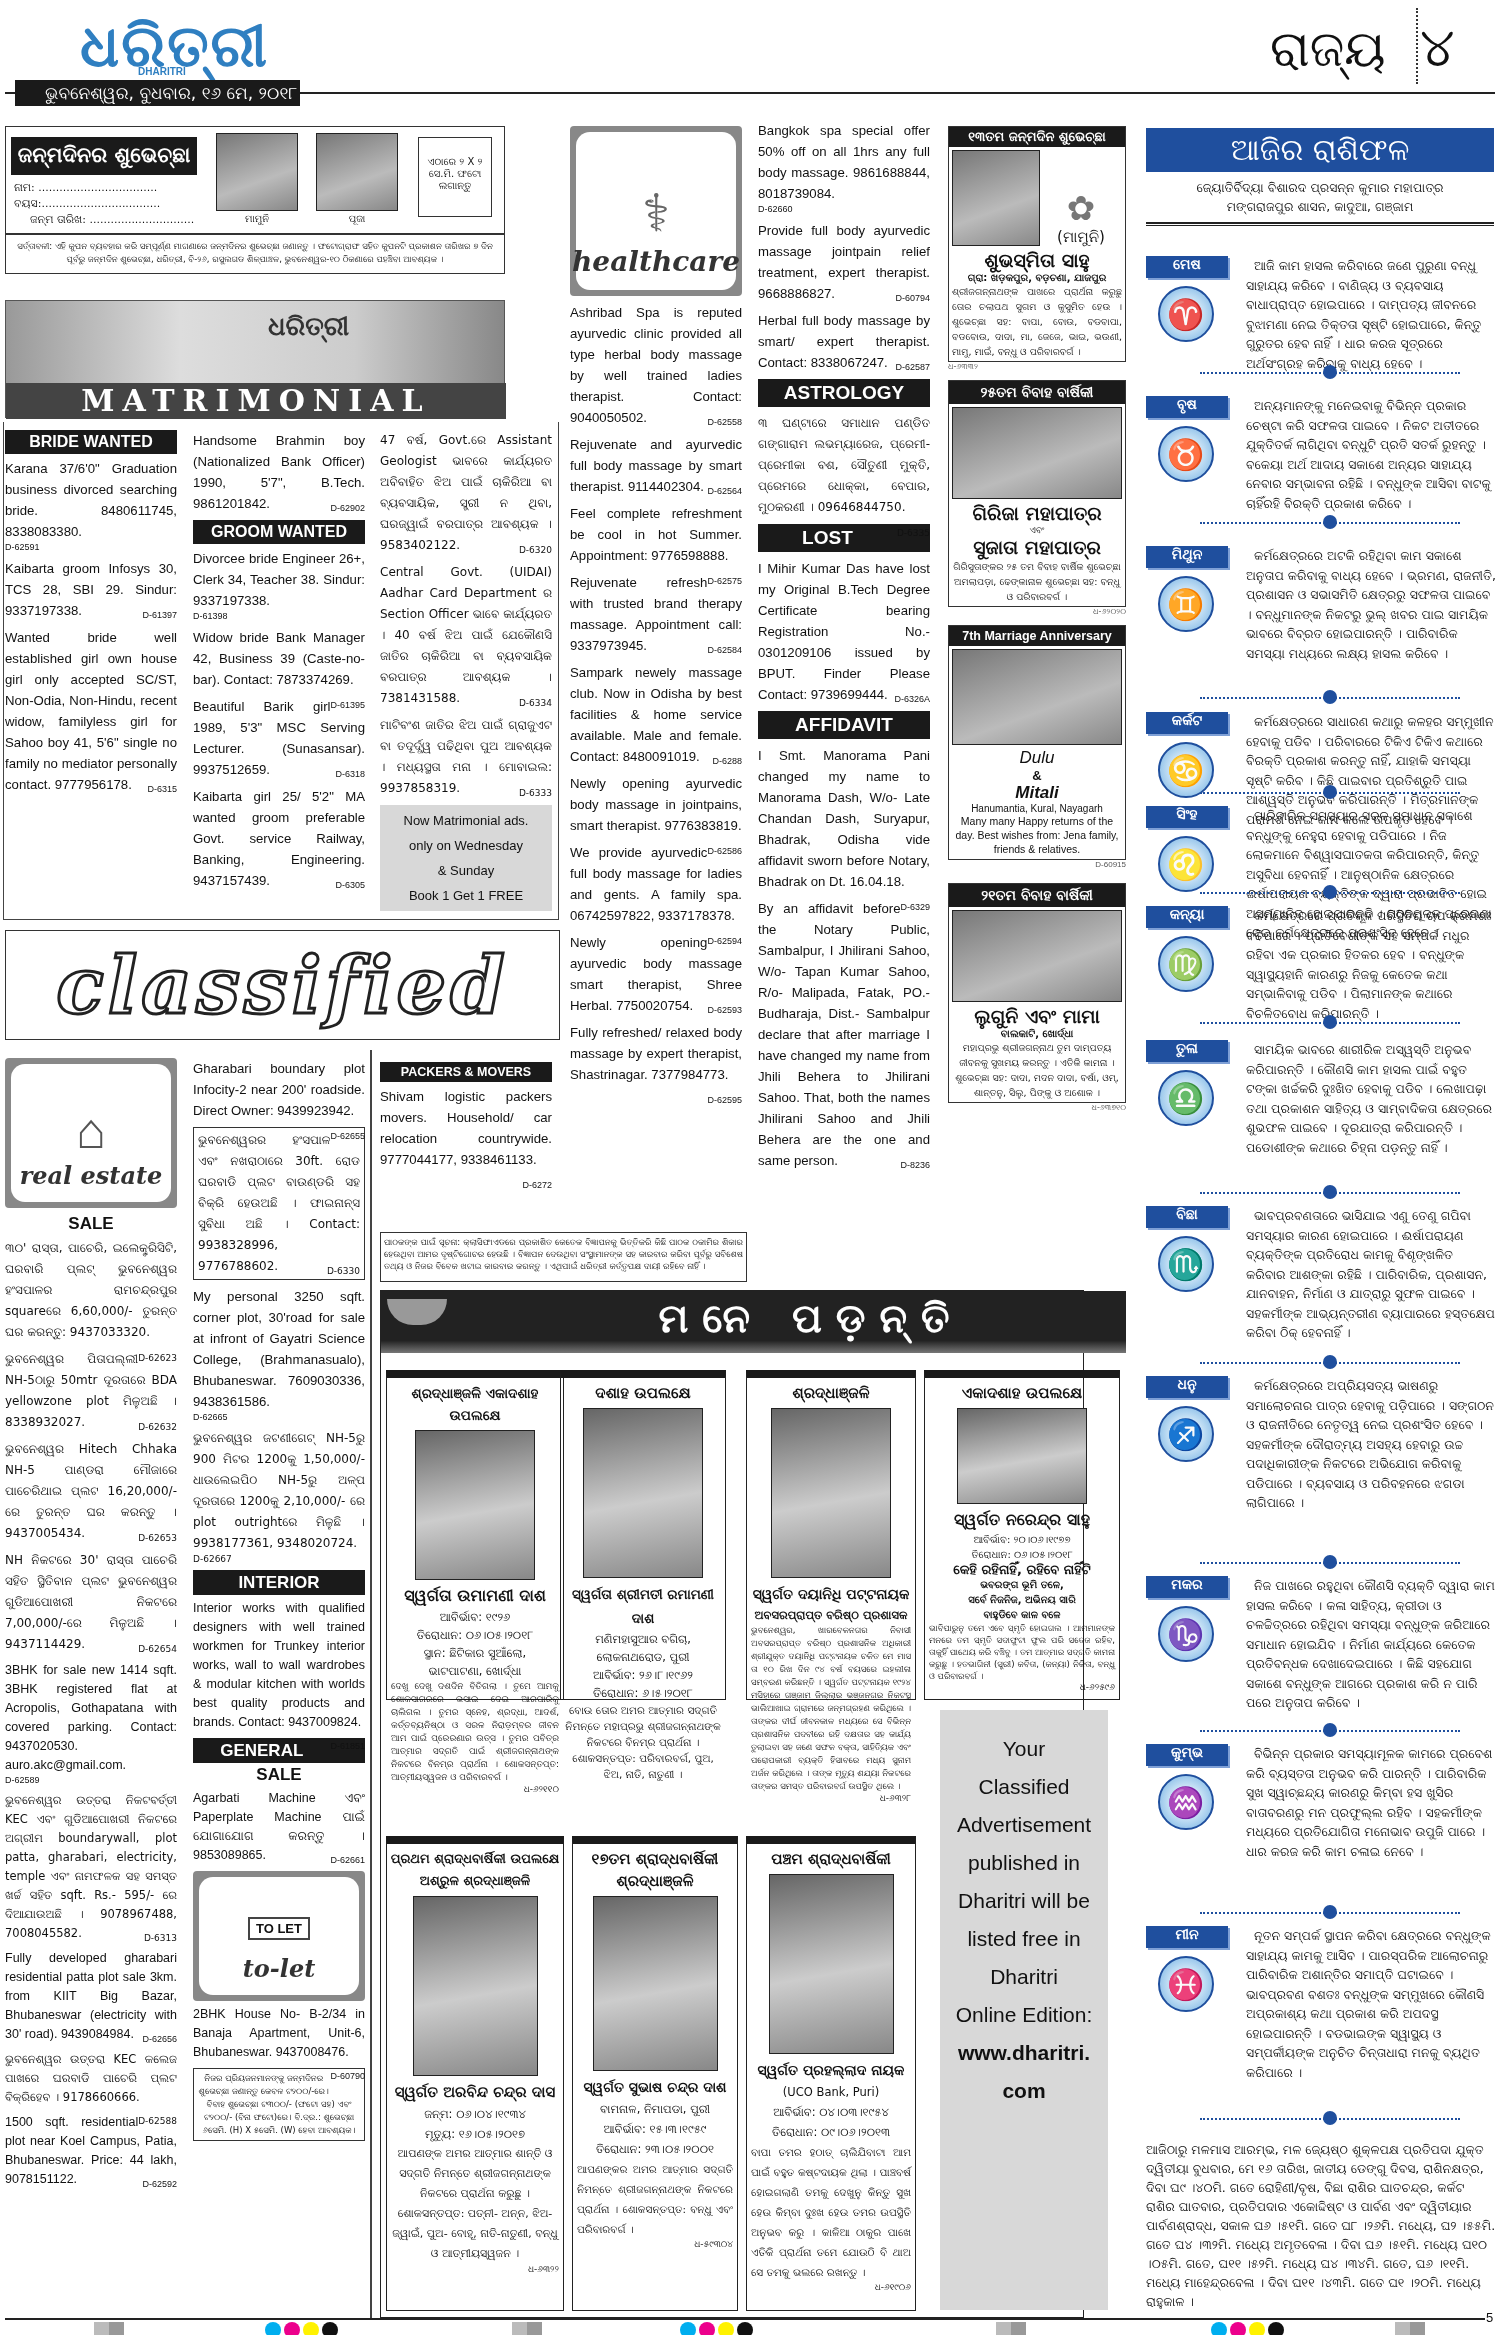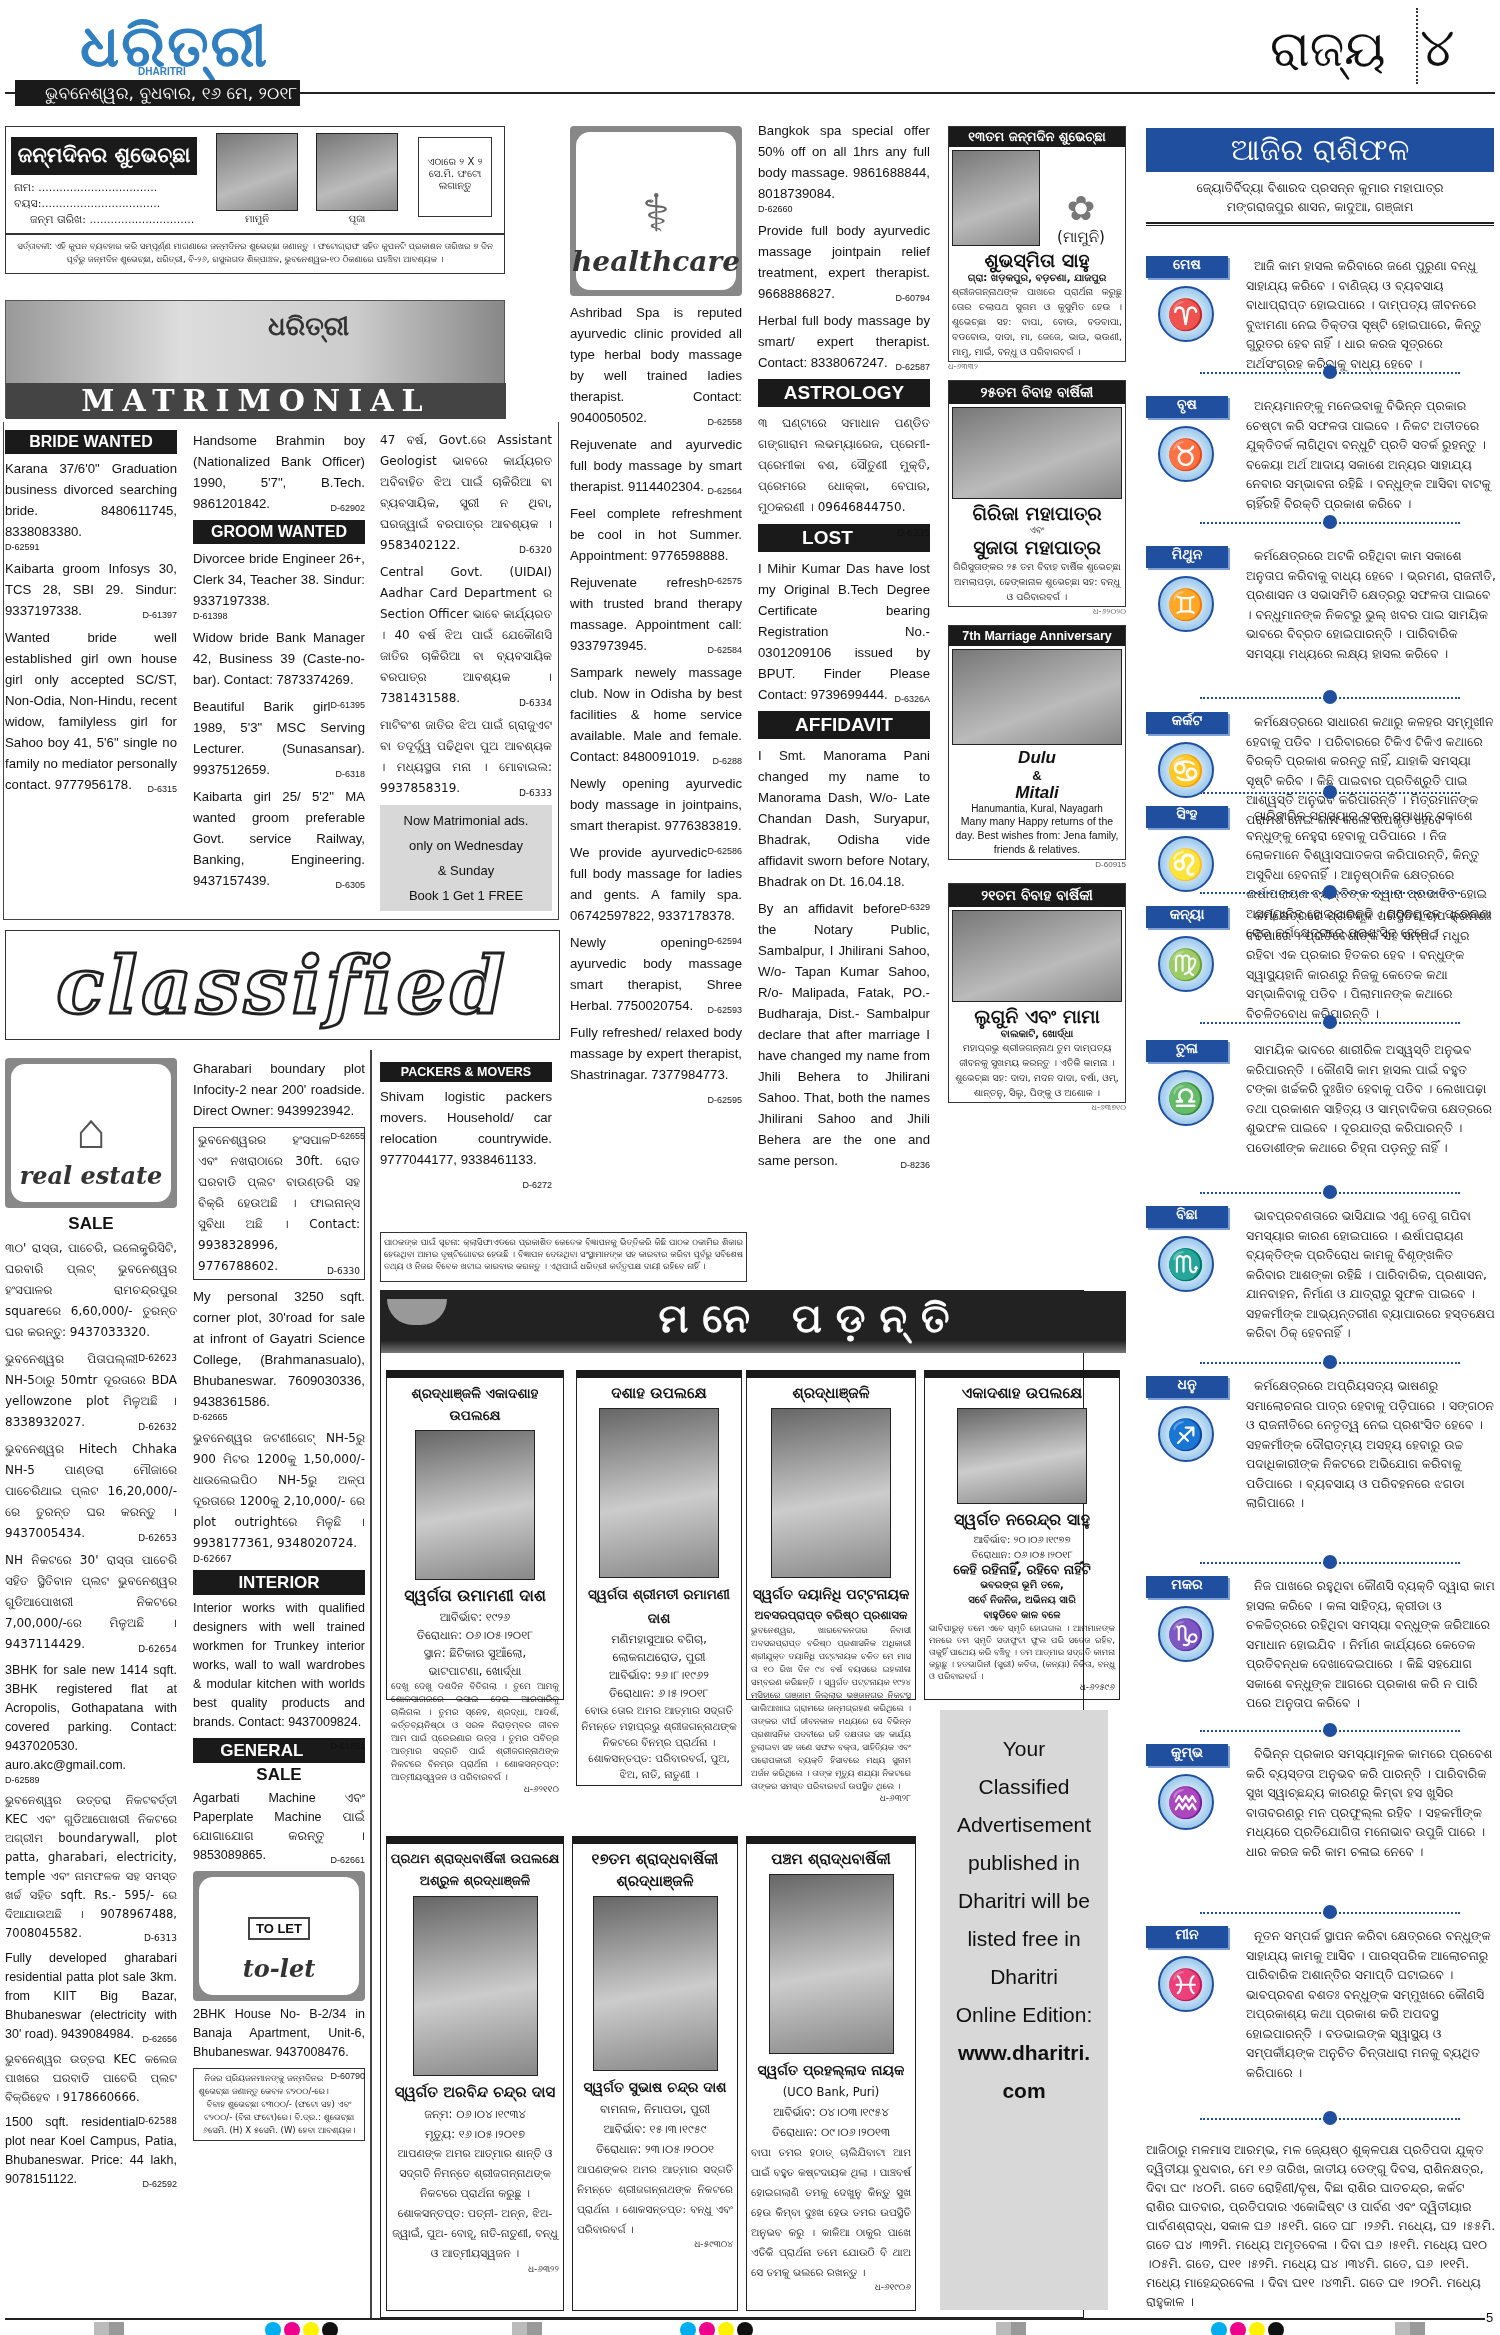--- a/index.html
+++ b/index.html
@@ -210,21 +210,21 @@
     <div class="or" style="font-size:19px;font-weight:bold;">ଗିରିଜା ମହାପାତ୍ର</div>
     <div class="or" style="font-size:9px;">ଏବଂ</div>
     <div class="or" style="font-size:19px;font-weight:bold;">ସୁଜାତା ମହାପାତ୍ର</div>
     <div class="or" style="font-size:9.5px;line-height:15px;padding:0 3px 2px;">ଗିରିସୁତାଙ୍କର ୨୫ ତମ ବିବାହ ବାର୍ଷିକ ଶୁଭେଚ୍ଛା ଅମଲାପଡ଼ା, ଢେଙ୍କାନାଳ ଶୁଭେଚ୍ଛା ସହ: ବନ୍ଧୁ ଓ ପରିବାରବର୍ଗ ।</div>
   </div>
   <div class="or" style="font-size:8px;color:#555;text-align:right;margin-bottom:8px;">ଧ-୬୨୦୨୦</div>
 
   <div class="box" style="text-align:center;">
     <div class="blackhead" style="font-size:12.5px;padding:3px 0;">7th Marriage Anniversary</div>
     <div class="photo" style="margin:3px;height:96px;"></div>
-    <div style="font-size:17px;font-weight:bold;font-style:italic;">Dulu</div>
+    <div style="font-size:17px;font-weight:normal;font-style:italic;">Dulu</div>
     <div style="font-size:13px;font-weight:bold;">&amp;</div>
     <div style="font-size:17px;font-weight:bold;font-style:italic;">Mitali</div>
     <div style="font-size:10px;">Hanumantia, Kural, Nayagarh</div>
     <div style="font-size:10.5px;line-height:14px;padding:0 4px 3px;">Many many Happy returns of the day. Best wishes from: Jena family, friends &amp; relatives.</div>
   </div>
   <div style="font-size:8px;color:#555;text-align:right;margin-bottom:14px;">D-60915</div>
 
   <div class="box" style="text-align:center;">
     <div class="blackhead or" style="font-size:14px;padding:3px 0;">୨୧ତମ ବିବାହ ବାର୍ଷିକୀ</div>
     <div class="photo" style="margin:3px;height:92px;"></div>
@@ -246,21 +246,21 @@
   <div class="obit-head" style="font-size:13.5px;">ଶ୍ରଦ୍ଧାଞ୍ଜଳି ଏକାଦଶାହ ଉପଲକ୍ଷେ</div>
   <div class="obit-photo" style="width:120px;height:150px;"></div>
   <div class="obit-name" style="font-size:16px;">ସ୍ୱର୍ଗତା ଉମାମଣୀ ଦାଶ</div>
   <div class="obit-line">ଆବିର୍ଭାବ: ୧୯୨୬</div>
   <div class="obit-line">ତିରୋଧାନ: ୦୬।୦୫।୨୦୧୮</div>
   <div class="obit-line">ସ୍ଥାନ: ଛିଟିକାର ସୁଆଁଲୋ,</div>
   <div class="obit-line">ଭାଟପାଟଣା, ଖୋର୍ଦ୍ଧା</div>
   <div class="obit-body" style="font-size:9px;line-height:13px;">ଦେଖୁ ଦେଖୁ ଦଶଦିନ ବିତିଗଲା । ତୁମେ ଆମକୁ ଶୋକସାଗରରେ ଭସାଇ ଦେଇ ଆରପାରିକୁ ଚାଲିଗଲ । ତୁମର ସ୍ନେହ, ଶ୍ରଦ୍ଧା, ଆଦର୍ଶ, କର୍ତ୍ତବ୍ୟନିଷ୍ଠା ଓ ସରଳ ନିରାଡ଼ମ୍ବର ଜୀବନ ଆମ ପାଇଁ ପ୍ରେରଣାର ଉତ୍ସ । ତୁମର ପବିତ୍ର ଆତ୍ମାର ସଦ୍‌ଗତି ପାଇଁ ଶ୍ରୀଜଗନ୍ନାଥଙ୍କ ନିକଟରେ ବିନମ୍ର ପ୍ରାର୍ଥନା । ଶୋକସନ୍ତପ୍ତ: ଆତ୍ମୀୟସ୍ୱଜନ ଓ ପରିବାରବର୍ଗ ।</div>
   <div class="obit-code">ଧ-୬୨୧୧୦</div>
 </div>
-<div class="obit or" style="left:576px;top:1370px;width:166px;height:416px;">
+<div class="obit or" style="left:560px;top:1370px;width:166px;height:330px;">
   <div class="obit-head">ଦଶାହ ଉପଲକ୍ଷେ</div>
   <div class="obit-photo" style="width:120px;height:170px;"></div>
   <div class="obit-name" style="font-size:13.5px;">ସ୍ୱର୍ଗତା ଶ୍ରୀମତୀ ରମାମଣୀ ଦାଶ</div>
   <div class="obit-line">ମଣିମହାସୁଆର ବଗିଚା,</div>
   <div class="obit-line">ଲୋକନାଥରୋଡ, ପୁରୀ</div>
   <div class="obit-line">ଆବିର୍ଭାବ: ୨୬।୮।୧୯୬୨</div>
   <div class="obit-line">ତିରୋଧାନ: ୬।୫।୨୦୧୮</div>
   <div class="obit-line" style="font-size:10.5px;line-height:16px;padding:0 3px;">ବୋଉ ତୋର ଅମର ଆତ୍ମାର ସଦ୍‌ଗତି ନିମନ୍ତେ ମହାପ୍ରଭୁ ଶ୍ରୀଜଗନ୍ନାଥଙ୍କ ନିକଟରେ ବିନମ୍ର ପ୍ରାର୍ଥନା । ଶୋକସନ୍ତପ୍ତ: ପରିବାରବର୍ଗ, ପୁଅ, ଝିଅ, ନାତି, ନାତୁଣୀ ।</div>
 </div>
 <div class="obit or" style="left:746px;top:1370px;width:170px;height:330px;">

